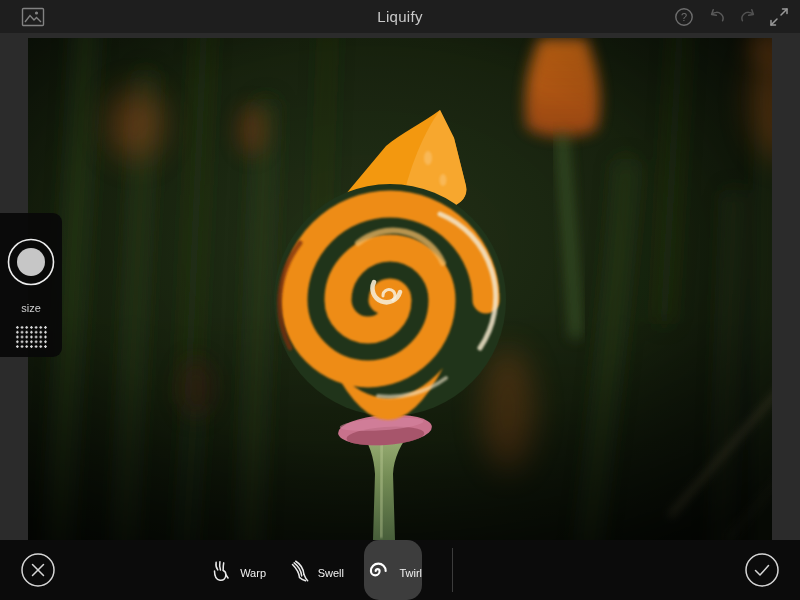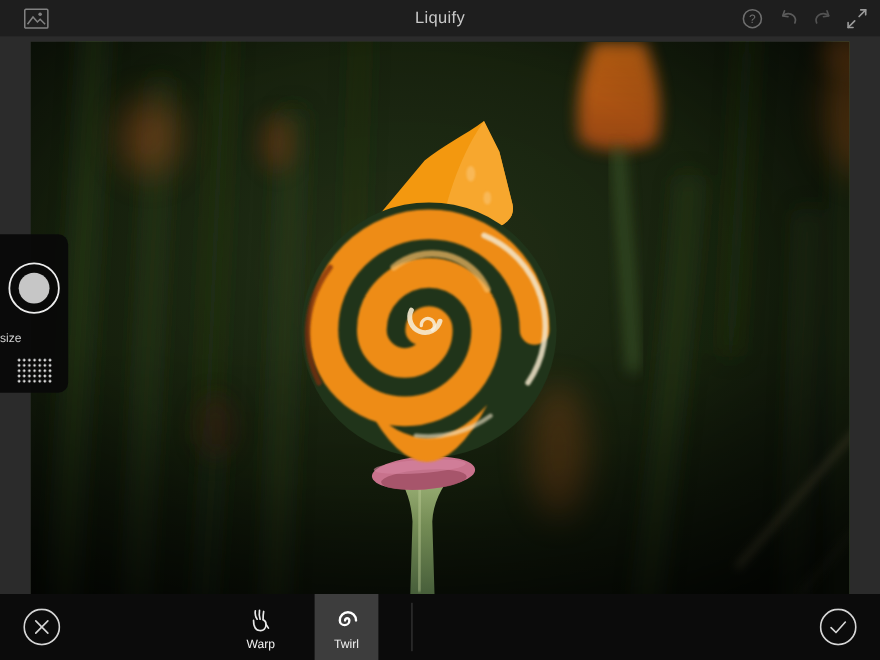--- a/index.html
+++ b/index.html
@@ -15,34 +15,34 @@
   .hicon.help{left:672px;} .hicon.undo{left:705px;} .hicon.redo{left:736px;} .hicon.expand{left:767px;}
 
   
   .canvas-wrap{position:absolute;left:0;top:33px;width:800px;height:507px;background:#2b2b2b;}
   .photo{position:absolute;left:28px;top:5px;width:744px;height:502px;background:#16200e;}
 
   
   .brush-panel{position:absolute;left:0;top:213px;width:62px;height:144px;
                background:rgba(9,9,9,.94);border-radius:0 9px 9px 0;z-index:5;}
   .size-ctrl{position:absolute;left:7px;top:25px;width:48px;height:48px;cursor:pointer;}
-  .size-label{position:absolute;left:0;top:89px;width:62px;
+  .size-label{position:absolute;left:0;top:89px;width:62px;text-align:center;
               color:#cfcfcf;font-size:11px;}
   .hardness{position:absolute;left:15px;top:112px;width:33px;height:24px;cursor:pointer;
             background-image:radial-gradient(#dedede 1px, transparent 1.4px);
             background-size:4.7px 4.8px;}
 
   
   .toolbar{position:absolute;left:0;top:540px;width:800px;height:60px;background:#0b0b0b;}
   .circle-btn{position:absolute;top:13px;width:34px;height:34px;cursor:pointer;}
   .cancel{left:21px;} .confirm{left:745px;}
   .tools{position:absolute;left:208px;top:0;height:60px;display:flex;align-items:stretch;gap:20px;}
-  .tool{width:58px;display:flex;flex-direction:column;align-items:center;justify-content:center;
+  .tool{width:58px;display:flex;flex-direction:row;align-items:center;justify-content:space-between;
         cursor:pointer;padding-top:2px;}
-  .tool.selected{background:#3d3d3d;}
+  .tool.selected{background:#3d3d3d;border-radius:15px;}
   .tool .ticon{width:26px;height:26px;}
   .tool .tlabel{margin-top:3px;color:#f2f2f2;font-size:11px;white-space:nowrap;}
   .tdivider{width:1px;background:#3c3c3c;margin:8px 9.5px;align-self:stretch;}
 </style>
 </head>
 <body>
 
 <div id="app">
 
   <div class="canvas-wrap">
@@ -207,20 +207,30 @@
         <svg class="ticon" viewBox="0 0 24 24" fill="none" stroke="#e9e9e9" stroke-width="1.4" stroke-linecap="round">
           <path d="M7.5,4 C7,7 7.5,9 9,11"></path>
           <path d="M11,3.5 C10.5,6.5 10.8,9 11.5,11"></path>
           <path d="M14.5,4.5 C14,7 14,9 14,11"></path>
           <path d="M6,12 C6,16 7.5,20 11,20.5 C14.5,21 16.5,18.5 16.5,15.5 C16.5,13.5 15.5,12 14,11.5"></path>
           <path d="M16.5,15.5 L18.5,18.5"></path>
         </svg>
         <span class="tlabel">Warp</span>
       </div>
 
+      <div class="tool">
+        <svg class="ticon" viewBox="0 0 24 24" fill="none" stroke="#e9e9e9" stroke-width="1.4" stroke-linecap="round">
+          <path d="M9,3 C14,6 16,10 16.5,15"></path>
+          <path d="M7.5,4.5 C12,8 14,12 14.5,16.5"></path>
+          <path d="M6,6 C10,10 12,13 12.5,18"></path>
+          <path d="M16.5,15 C17.5,17.5 18.5,19.5 20,21"></path>
+          <path d="M12.5,18 C14,19.5 16,20.5 18,21"></path>
+        </svg>
+        <span class="tlabel">Swell</span>
+      </div>
 
       <div class="tool selected">
         <svg class="ticon" viewBox="0 0 24 24" fill="none" stroke="#ffffff" stroke-width="2" stroke-linecap="round">
           <path d="M10.8,12 a1.8,1.8 0 1 1 3.6,0 a4,4 0 1 1 -8,0 a6.8,6.8 0 1 1 13.6,0"></path>
         </svg>
         <span class="tlabel">Twirl</span>
       </div>
 
 
       <div class="tdivider"></div>

